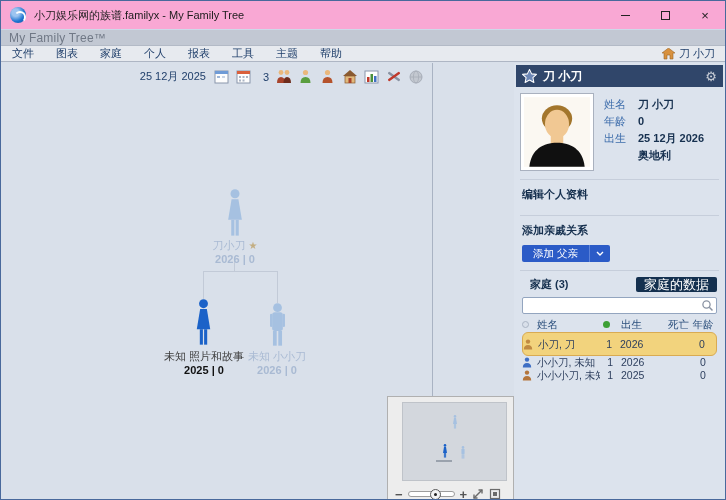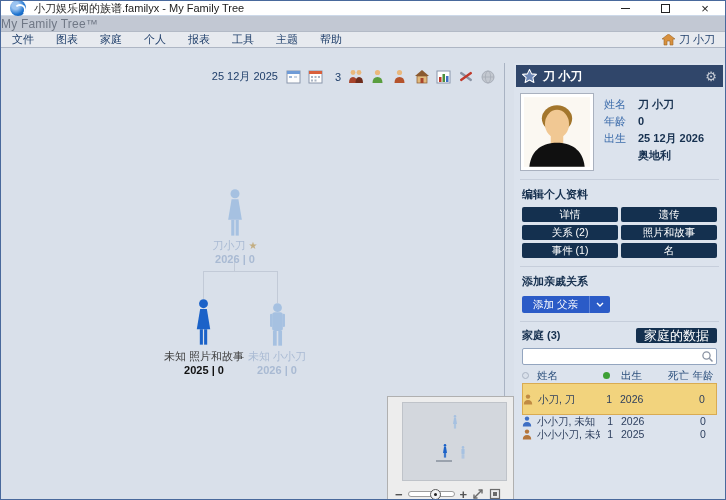--- a/index.html
+++ b/index.html
@@ -1,47 +1,47 @@
 <!DOCTYPE html>
 <html><head>
 <meta charset="utf-8">
 <style>
   * { margin:0; padding:0; box-sizing:border-box; }
   html,body { width:726px; height:500px; overflow:hidden; }
   body { font-family:"Liberation Sans", sans-serif; font-size:11px; color:#1f3a66;
          border:1px solid #49699c; background:#d9e0ea; position:relative; }
 
   
-  .titlebar { height:15px; background:#ffffff; display:flex; align-items:center; border-bottom:1px solid #cdd9e9; }
+  .titlebar { height:29px; background:#f9a8d4; display:flex; align-items:center; border-bottom:1px solid #cdd9e9; }
   .app-ico { width:16px; height:16px; margin:0 8px 0 9px; border-radius:50%;
              background:radial-gradient(circle at 35% 35%, #9cc4f0 0 25%, #1e74d0 60%, #0e4fa0 100%);
              position:relative; flex:0 0 auto; }
   .app-ico::after { content:""; position:absolute; left:4px; top:4px; width:8px; height:8px;
              border-radius:50%; border:2px solid #fff; border-left-color:transparent; border-bottom-color:transparent; }
   .tb-title { font-size:11px; color:#1c1c1c; flex:1 1 auto; white-space:nowrap; }
   .tb-btns { display:flex; height:100%; }
   .tb-btn { width:40px; height:100%; display:flex; align-items:center; justify-content:center; color:#222; }
   .glyph-min { width:9px; height:1px; background:#222; display:block; }
   .glyph-max { width:9px; height:9px; border:1px solid #222; display:block; }
   .glyph-close { font-size:13px; line-height:1; }
 
   
-  .brandbar { height:16px; background:#c2c8d3; display:flex; align-items:center; border-bottom:1px solid #b3bac6; }
+  .brandbar { height:16px; background:#c2c8d3; display:flex; align-items:center; padding-left:8px; border-bottom:1px solid #b3bac6; }
   .brand { color:#707886; font-size:12px; letter-spacing:.2px; }
 
   
   .menubar { height:16px; background:#e7eaef; display:flex; align-items:center; padding:0 8px; border-bottom:1px solid #aeb6c4; }
   .menu-item { padding:0 11px; color:#21406c; cursor:default; }
   .menu-item:first-child { padding-left:3px; }
   .menu-spacer { flex:1; }
   .home-user { display:flex; align-items:center; gap:4px; color:#21406c; padding-right:2px; }
 
   
   .main { position:absolute; top:62px; left:0; right:0; bottom:0; }
-  .canvas { position:absolute; left:0; top:0; width:504px; bottom:0; background:#d9e0ea; border-right:1px solid #a9b3c3; }
+  .canvas { position:absolute; left:0; top:0; width:432px; bottom:0; background:#d9e0ea; border-right:1px solid #a9b3c3; }
 
   
   .cv-toolbar { position:absolute; top:5px; right:8px; display:flex; align-items:center; gap:5px; }
   .cv-date { color:#21406c; margin-right:2px; }
   .cv-count { color:#21406c; margin:0 1px 0 6px; }
   .cv-ic { width:17px; height:17px; display:flex; align-items:center; justify-content:center; }
 
   
   .fig { position:absolute; }
   .tree-label { position:absolute; text-align:center; white-space:nowrap; }
@@ -84,39 +84,39 @@
 
   .btn-grid { display:grid; grid-template-columns:1fr 1fr; gap:3px; padding:0 6px; }
   .nbtn { background:#14304f; color:#fff; height:15px; display:flex; align-items:center; justify-content:center;
           font-size:10.5px; border-radius:2px; cursor:default; }
 
   .split-btn { display:flex; margin:2px 6px 8px; width:88px; height:17px; border-radius:2px; overflow:hidden; }
   .split-main { background:#2b5bc7; color:#fff; flex:1; display:flex; align-items:center; justify-content:center; font-size:10.5px; }
   .split-arrow { background:#2b5bc7; width:21px; border-left:1px solid #5d83d9; display:flex; align-items:center; justify-content:center; }
 
   .fam-head { display:flex; align-items:center; padding:4px 6px 3px; }
-  .fam-title { color:#16304f; font-weight:bold; flex:1; }
+  .fam-title { color:#16304f; font-weight:bold; flex:1;margin-left:8px; }
   .fam-data-btn { background:#14304f; color:#fff; font-size:13px; height:15px; padding:0 8px;
                   display:flex; align-items:center; border-radius:2px; }
 
   .search-wrap { margin:2px 6px 4px; position:relative; }
   .search-input { width:100%; height:17px; border:1px solid #93a5bf; border-radius:2px; background:#fff;
                   padding:0 18px 0 4px; font-size:10.5px; font-family:inherit; outline:none; }
   .search-ic { position:absolute; right:3px; top:2px; }
 
   .table { padding:0 6px; font-size:10.5px; color:#2c3e5d; }
   .trow, .thead { display:flex; align-items:center; height:13px; line-height:13px; }
   .thead { color:#2b4f7c; margin-bottom:1px; }
   .c-ic { width:15px; flex:0 0 auto; display:flex; align-items:center; }
   .c-name { flex:1 1 auto; overflow:hidden; white-space:nowrap; }
   .c-count { width:13px; text-align:right; flex:0 0 auto; }
   .c-birth { width:40px; padding-left:8px; flex:0 0 auto; }
   .c-death { width:36px; text-align:right; flex:0 0 auto; }
   .c-age { width:28px; text-align:center; flex:0 0 auto; }
-  .trow.sel { background:#f2d37d; border:1px solid #d9ab52; border-radius:0; height:32px; }
+  .trow.sel { background:#f2d37d; border:1px solid #d9ab52; border-radius:6px; height:24px; }
   .sort-dot { width:7px; height:7px; border-radius:50%; border:1px solid #aab4c4; background:#d9e0ea; }
   .green-dot { width:7px; height:7px; border-radius:50%; background:#3da035; display:inline-block; margin-right:3px; }
 </style>
 </head>
 <body>
 
 <div class="titlebar">
   <span class="app-ico"></span>
   <span class="tb-title">小刀娱乐网的族谱.familyx - My Family Tree</span>
   <div class="tb-btns">
@@ -354,28 +354,20 @@
         <div class="drow">
           <span class="dlabel"></span>
           <span class="dvalue">奥地利</span>
         </div>
       </div>
     </div>
 
     <div class="hr"></div>
 
     <div class="sec-title">编辑个人资料</div>
-    <div class="btn-grid">
-      <div class="nbtn">详情</div>
-      <div class="nbtn">遗传</div>
-      <div class="nbtn">关系 (2)</div>
-      <div class="nbtn">照片和故事</div>
-      <div class="nbtn">事件 (1)</div>
-      <div class="nbtn">名</div>
-    </div>
 
     <div class="hr" style="margin-top:8px;"></div>
 
     <div class="sec-title">添加亲戚关系</div>
     <div class="split-btn">
       <span class="split-main">添加 父亲</span>
       <span class="split-arrow">
         <svg width="8" height="5" viewBox="0 0 8 5">
           <polyline points="1,1 4,4 7,1" fill="none" stroke="#fff" stroke-width="1.4"></polyline>
         </svg>

